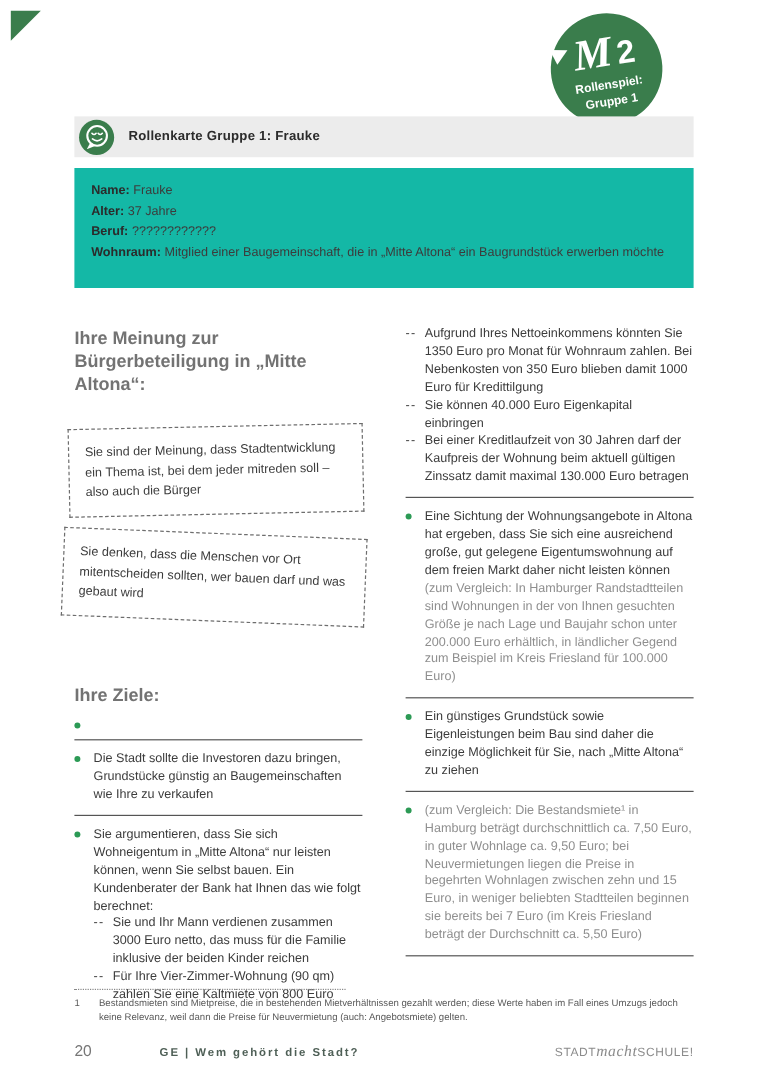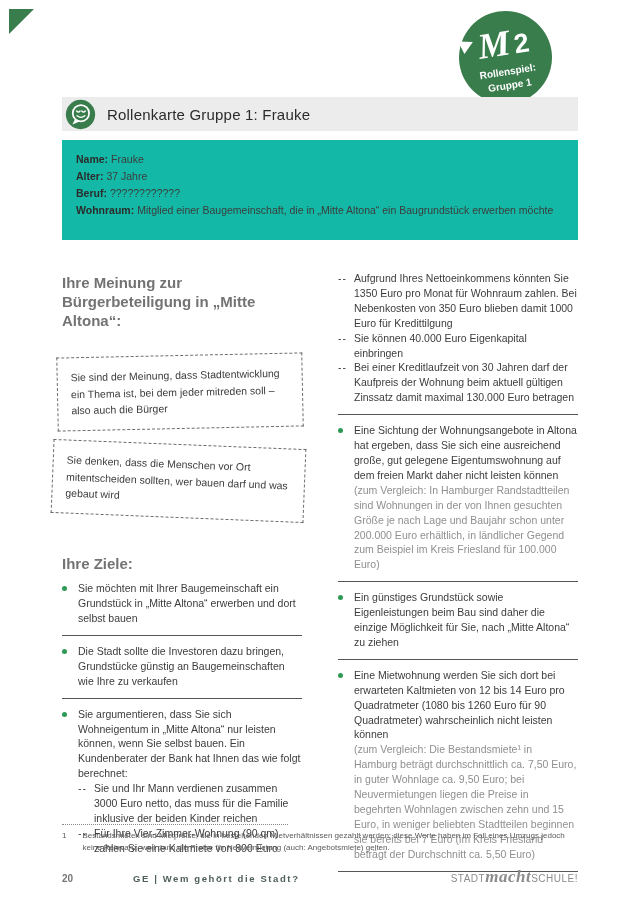--- a/index.html
+++ b/index.html
@@ -17,54 +17,54 @@
   .badge-notch{position:absolute;left:4px;top:21px;width:0;height:0;transform:rotate(-18deg);
     border-left:13px solid #fff;border-top:7px solid transparent;border-bottom:7px solid transparent;}
   .badge-title{line-height:1;margin-top:2px;}
   .badge-m{font-family:"Liberation Serif",serif;font-style:italic;font-weight:bold;font-size:36px;}
   .badge-num{font-weight:bold;font-size:27px;margin-left:4px;}
   .badge-sub{font-size:10px;font-weight:bold;line-height:1.35;margin-top:4px;}
   
   .header-bar{position:absolute;left:62px;top:97px;width:516px;height:34px;background:#ececec;
     display:flex;align-items:center;}
   .header-icon{width:31px;height:31px;margin-left:3px;flex:none;display:block;}
-  .header-title{font-size:15px;font-weight:normal;color:#2b2b2b;margin-left:11px;letter-spacing:.2px;}
+  .header-title{font-size:11px;font-weight:bold;color:#2b2b2b;margin-left:11px;letter-spacing:.2px;}
   
   .info-box{position:absolute;left:62px;top:140px;width:488px;height:80px;background:#14b8a6;
     padding:11px 14px 9px 14px;font-size:10.5px;line-height:1.62;}
   .info-label{font-weight:bold;color:#2b2b2b;margin-right:3px;}
   
   .col{position:absolute;width:240px;font-size:10.5px;line-height:1.42;}
   .col-left{left:62px;top:273px;}
   .col-right{left:338px;top:271px;}
   .green-heading{margin:0;color:#737373;font-size:15px;line-height:1.28;font-weight:bold;width:232px;}
-  .goals-heading{margin-top:36px;}
+  .goals-heading{margin-top:52px;}
   
   .bubble{border:1.5px dashed #6d6d6d;background:#fff;padding:11px 13px;font-size:10.5px;line-height:1.58;}
   .bubble1{width:218px;margin-top:24px;margin-left:-5px;transform:rotate(-1.2deg);}
   .bubble2{width:225px;margin-top:16px;margin-left:-10px;transform:rotate(2.3deg);}
   
   .li{display:flex;gap:11px;padding:8px 0 9px 0;}
   .li.ruled{border-bottom:1px solid #555;}
   .dot{flex:none;width:5px;height:5px;border-radius:50%;background:#2c9a55;margin-top:5px;}
   .li-body{flex:1;}
   .dash-li{display:flex;gap:7px;}
   .dash{flex:none;letter-spacing:1px;color:#3c3c3c;}
   .note{color:#8f8f8f;}
   
   .footnote{position:absolute;left:62px;top:824px;width:520px;}
   .fn-rule{width:226px;border-top:1px dotted #888;margin:0 0 5px 0;}
   .fn-line{display:flex;gap:16px;font-size:8px;line-height:1.55;color:#5a5a5a;}
   
   .footer{position:absolute;left:62px;top:867px;width:516px;display:flex;align-items:baseline;}
-  .page-num{font-size:10px;color:#767676;width:40px;font-weight:bold;}
+  .page-num{font-size:13px;color:#767676;width:40px;}
   .chapter{font-size:9.5px;font-weight:bold;letter-spacing:1.6px;color:#4e5f56;margin-left:31px;}
   .logo{margin-left:auto;color:#8b8b8b;white-space:nowrap;}
   .logo-plain{font-size:10px;letter-spacing:.5px;}
-  .logo-script{font-family:"Liberation Serif",serif;font-style:italic;font-weight:bold;font-size:17px;letter-spacing:.5px;text-align:center;}
+  .logo-script{font-family:"Liberation Serif",serif;font-style:italic;font-weight:normal;font-size:13px;letter-spacing:.5px;text-align:center;}
 </style>
 </head>
 <body>
 
 <div class="page">
 
   <div class="corner-triangle"></div>
 
   <div class="badge">
     <div class="badge-notch"></div>
@@ -97,21 +97,20 @@
   <div class="col col-left">
     <h2 class="green-heading">Ihre Meinung zur Bürgerbeteiligung in „Mitte Altona“:</h2>
 
     <div class="bubble bubble1">Sie sind der Meinung, dass Stadtentwicklung ein Thema ist, bei dem jeder mitreden soll – also auch die Bürger</div>
     <div class="bubble bubble2">Sie denken, dass die Menschen vor Ort mitentscheiden sollten, wer bauen darf und was gebaut wird</div>
 
     <h2 class="green-heading goals-heading">Ihre Ziele:</h2>
 
     <div class="li ruled">
       <span class="dot"></span>
-      <div class="li-body">Sie möchten mit Ihrer Baugemeinschaft ein Grundstück in „Mitte Altona“ erwerben und dort selbst bauen</div>
     </div>
     <div class="li ruled">
       <span class="dot"></span>
       <div class="li-body">Die Stadt sollte die Investoren dazu bringen, Grundstücke günstig an Baugemeinschaften wie Ihre zu verkaufen</div>
     </div>
     <div class="li">
       <span class="dot"></span>
       <div class="li-body">
         <div>Sie argumentieren, dass Sie sich Wohneigentum in „Mitte Altona“ nur leisten können, wenn Sie selbst bauen. Ein Kundenberater der Bank hat Ihnen das wie folgt berechnet:</div>
         <div class="dash-li">
@@ -155,21 +154,20 @@
     <div class="li ruled">
       <span class="dot"></span>
       <div class="li-body">
         <div>Ein günstiges Grundstück sowie Eigenleistungen beim Bau sind daher die einzige Möglichkeit für Sie, nach „Mitte Altona“ zu ziehen</div>
       </div>
     </div>
 
     <div class="li ruled">
       <span class="dot"></span>
       <div class="li-body">
-        <div>Eine Mietwohnung werden Sie sich dort bei erwarteten Kaltmieten von 12 bis 14 Euro pro Quadratmeter (1080 bis 1260 Euro für 90 Quadratmeter) wahrscheinlich nicht leisten können</div>
         <div class="note">(zum Vergleich: Die Bestandsmiete¹ in Hamburg beträgt durchschnittlich ca. 7,50 Euro, in guter Wohnlage ca. 9,50 Euro; bei Neuvermietungen liegen die Preise in begehrten Wohnlagen zwischen zehn und 15 Euro, in weniger beliebten Stadtteilen beginnen sie bereits bei 7 Euro (im Kreis Friesland beträgt der Durchschnitt ca. 5,50 Euro)</div>
       </div>
     </div>
   </div>
 
   <div class="footnote">
     <div class="fn-rule"></div>
     <div class="fn-line">
       <span>1</span>
       <span>Bestandsmieten sind Mietpreise, die in bestehenden Mietverhältnissen gezahlt werden; diese Werte haben im Fall eines Umzugs jedoch keine Relevanz, weil dann die Preise für Neuvermietung (auch: Angebotsmiete) gelten.</span>

